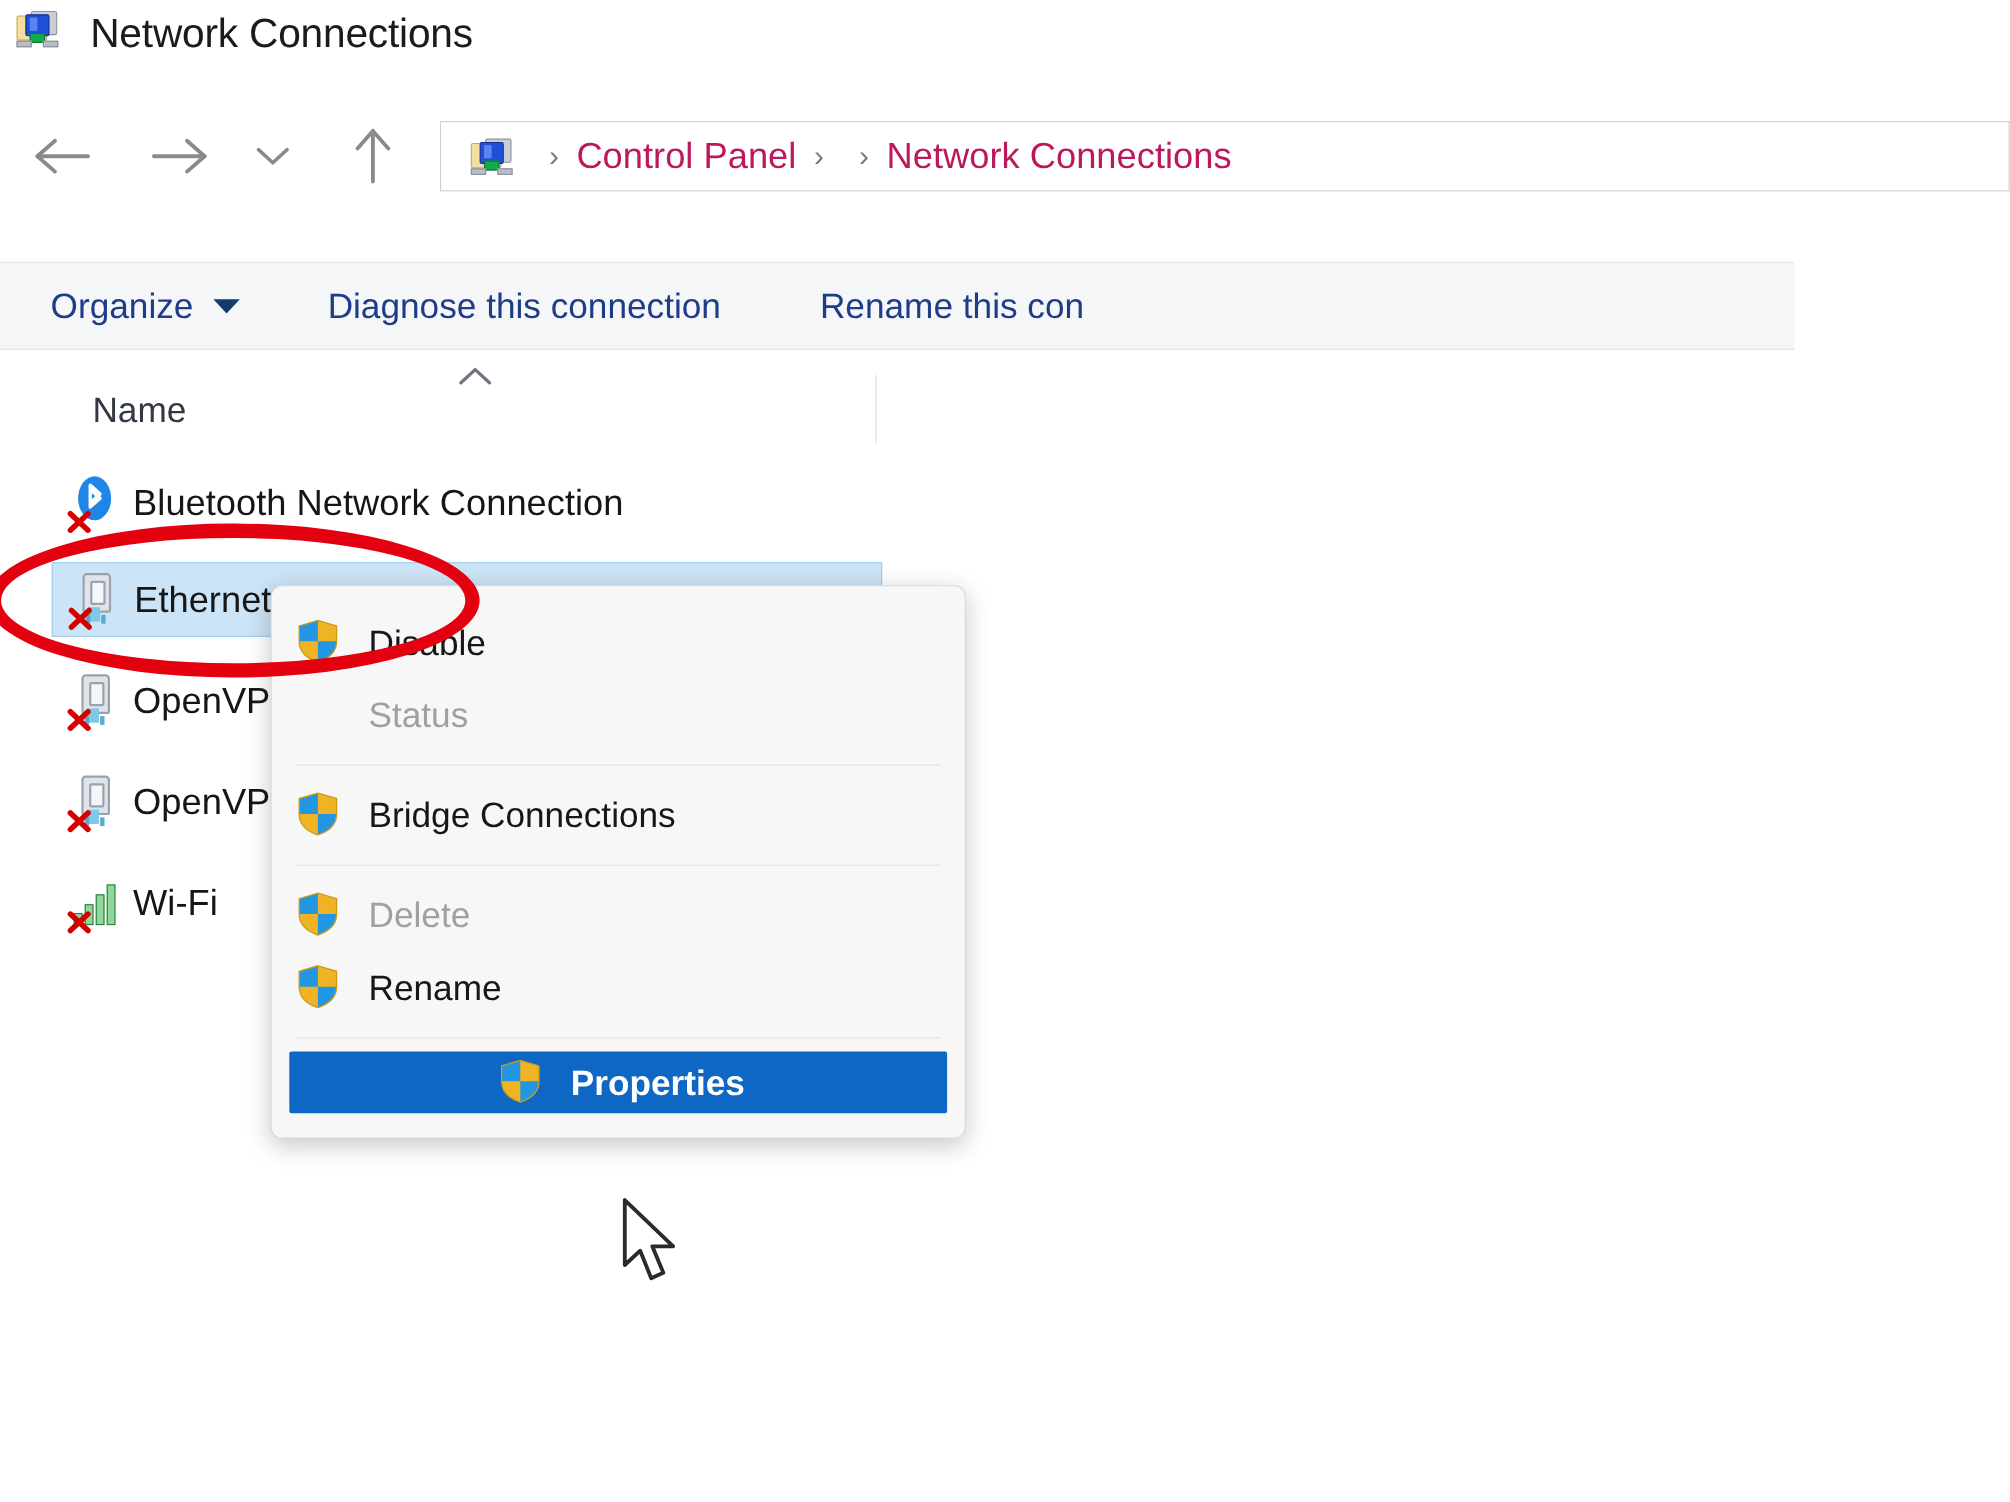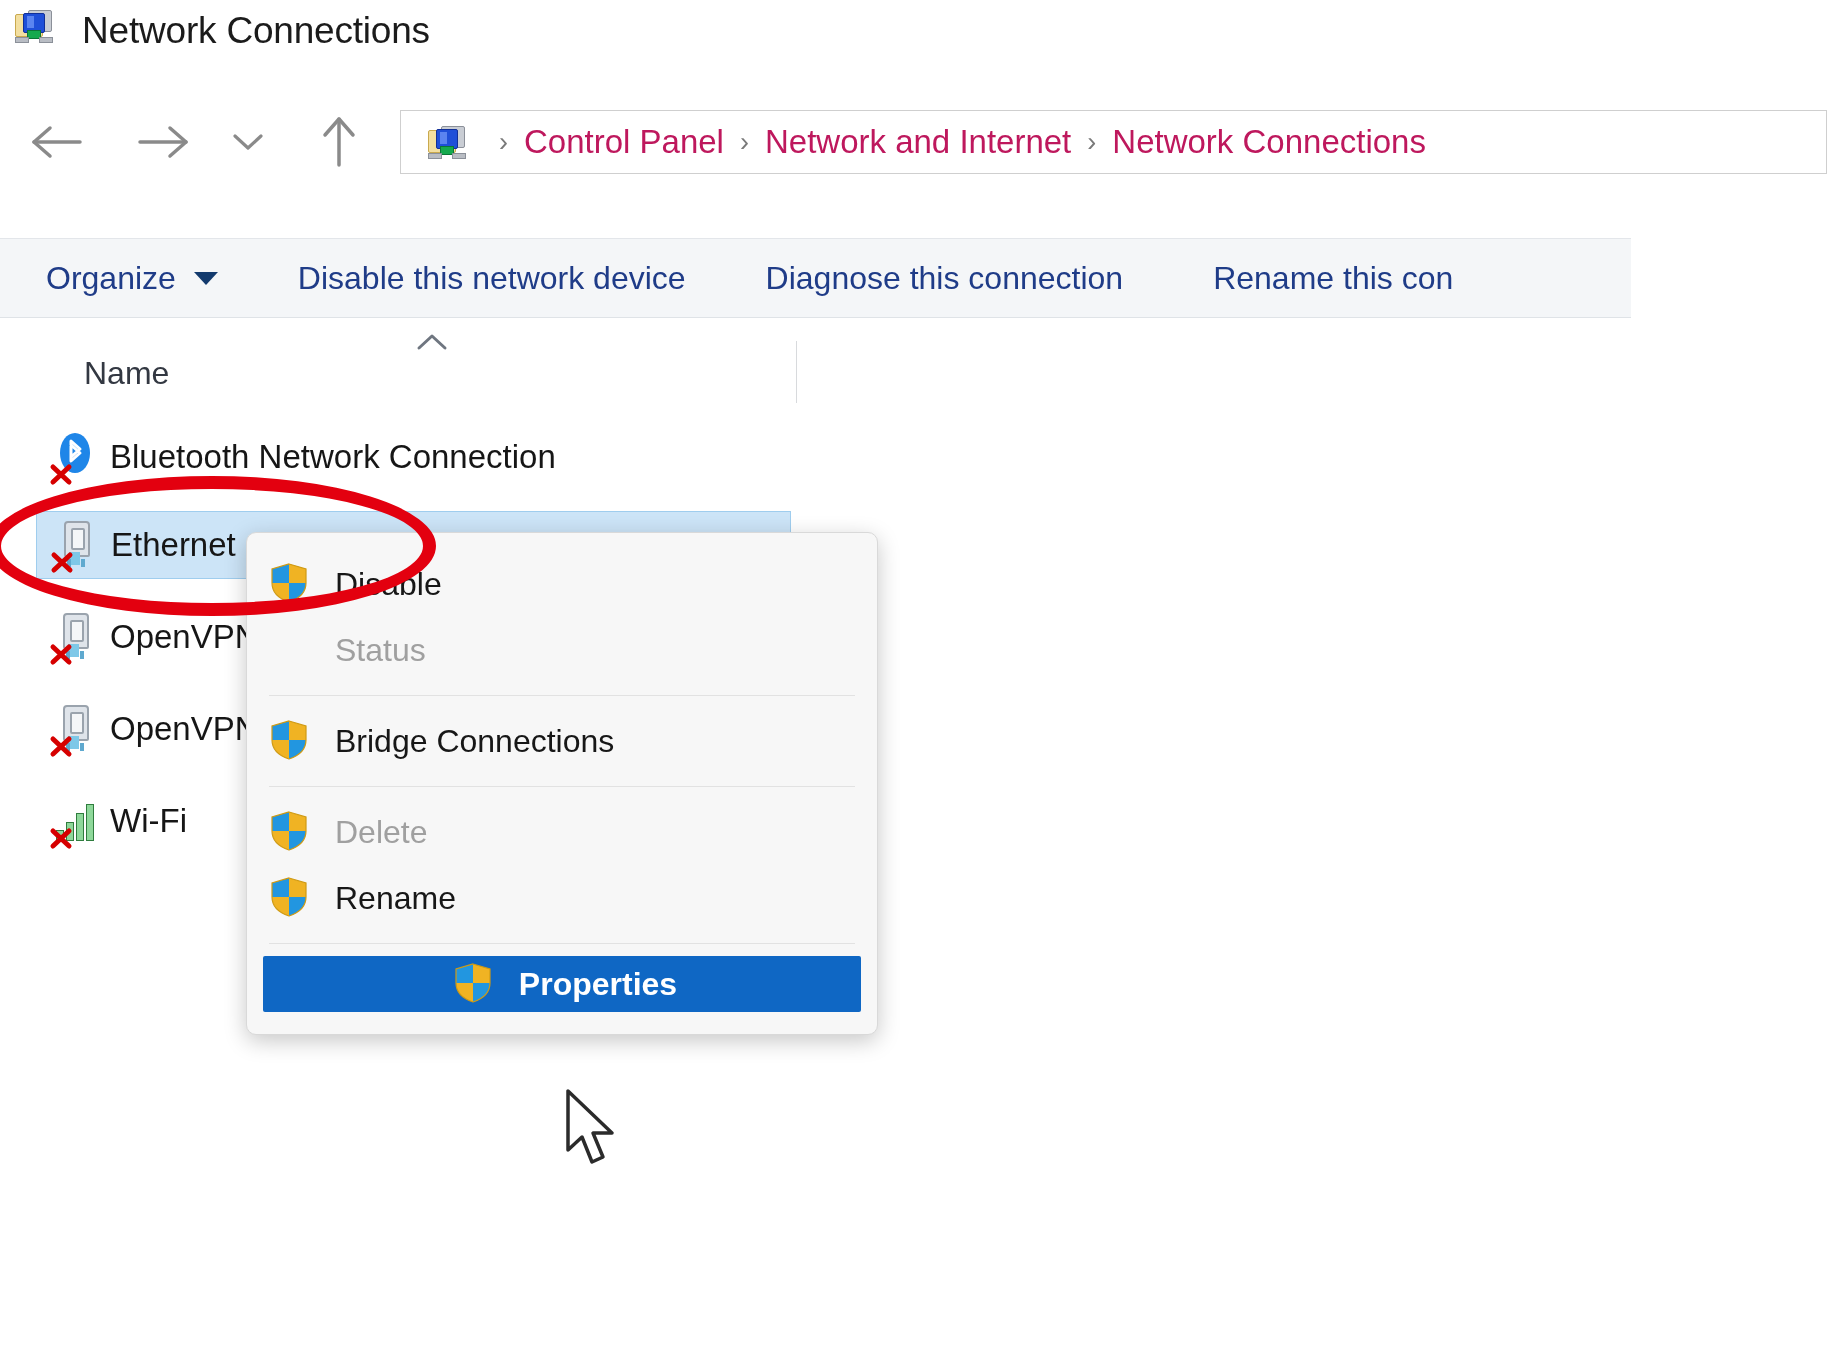--- a/index.html
+++ b/index.html
@@ -191,21 +191,21 @@
   #col-divider-1 { left: 796px; }
 
   
   #listarea {
     position: absolute;
     left: 0; top: 411px;
     width: 1827px; height: 954px;
   }
   .listrow {
     position: absolute;
-    left: 36px;
+    left: 47px;
     width: 755px; height: 68px;
     display: flex;
     align-items: center;
     box-sizing: border-box;
     text-align: right;
   }
   .listrow .row-icon {
     width: 50px; height: 52px;
     margin-left: 14px;
     margin-right: 10px;
@@ -408,32 +408,30 @@
       <span class="folder"></span>
       <span class="mon-back"></span>
       <span class="mon-front"></span>
       <span class="stand"></span>
       <span class="base-l"></span>
       <span class="base-r"></span>
     </span>
     <span class="sep">›</span>
     <span class="crumb">Control Panel</span>
     <span class="sep">›</span>
-    <span class="crumb">Network and Internet</span>
     <span class="sep">›</span>
     <span class="crumb">Network Connections</span>
   </div>
 </div>
 
 <div id="commandbar">
   <div class="cmd" id="cmd-organize">
     <span>Organize</span>
     <span class="caret"></span>
   </div>
-  <div class="cmd" id="cmd-disable">Disable this network device</div>
   <div class="cmd" id="cmd-diagnose">Diagnose this connection</div>
   <div class="cmd" id="cmd-rename">Rename this con</div>
 </div>
 
 <div id="colheader">
   <div id="col-sort-chevron">
     <svg width="36" height="22" viewBox="0 0 36 22">
       <path d="M5 17 L18 5 L31 17" fill="none" stroke="#6f7680" stroke-width="3" stroke-linecap="round" stroke-linejoin="round"></path>
     </svg>
   </div>

